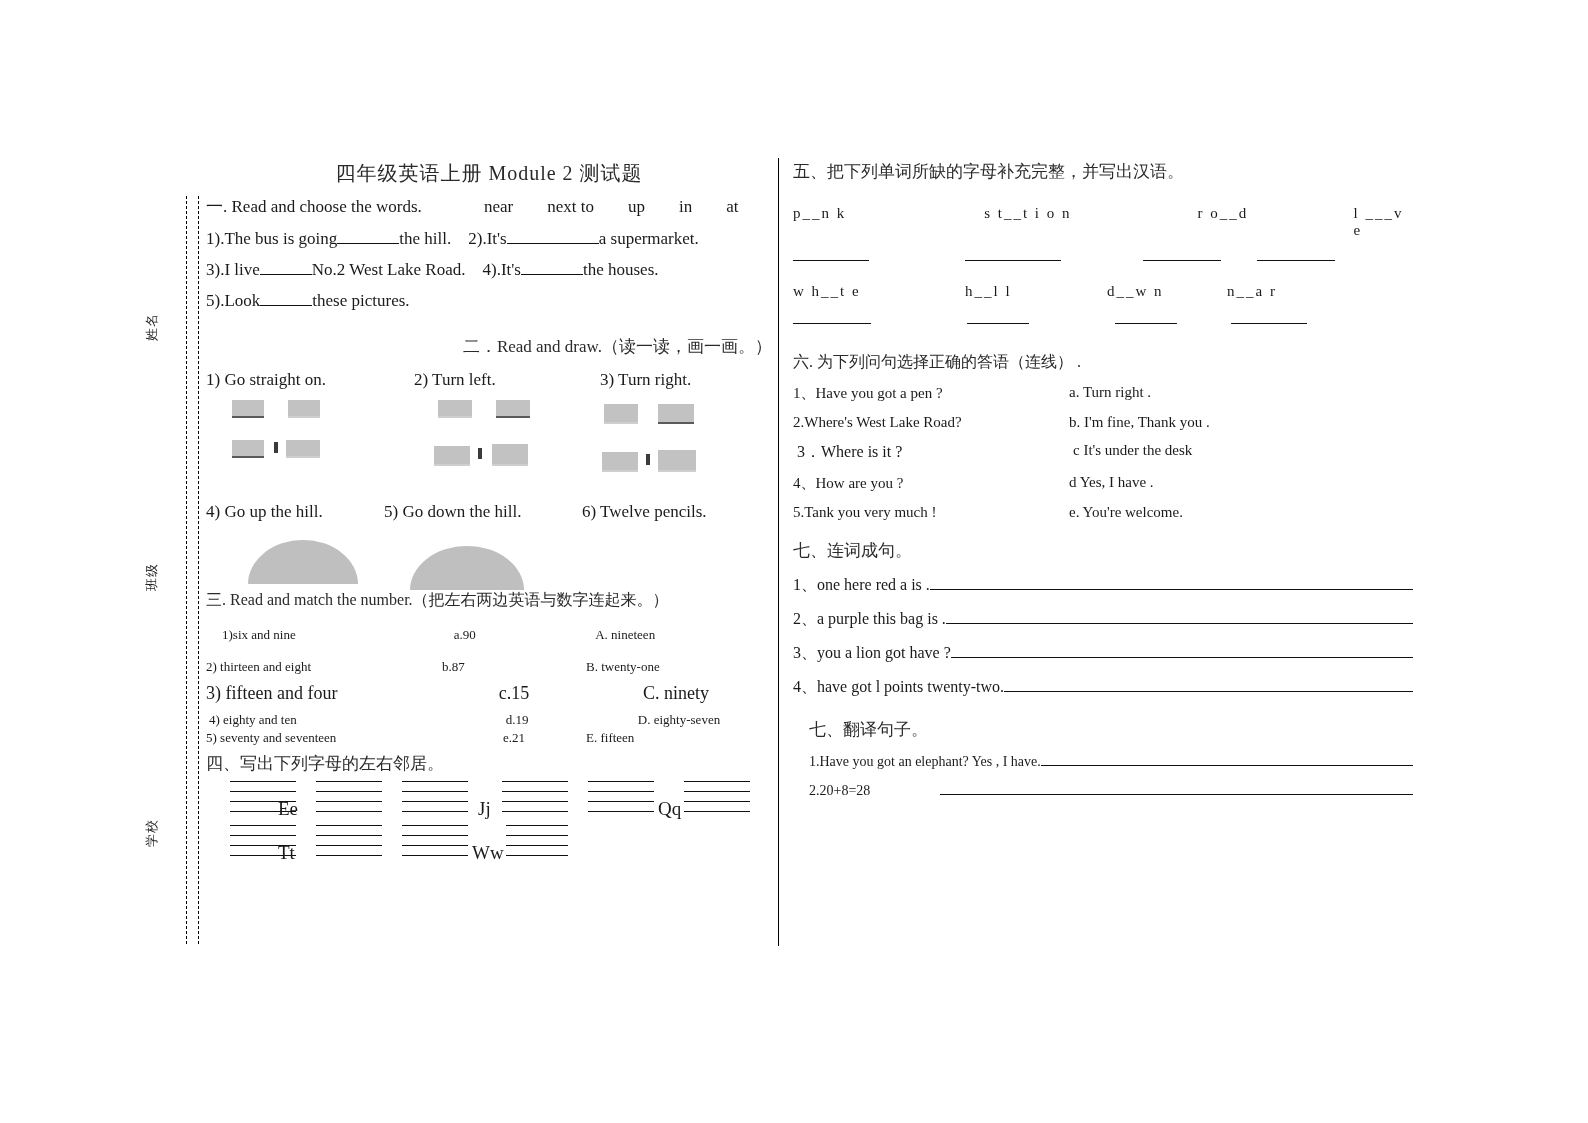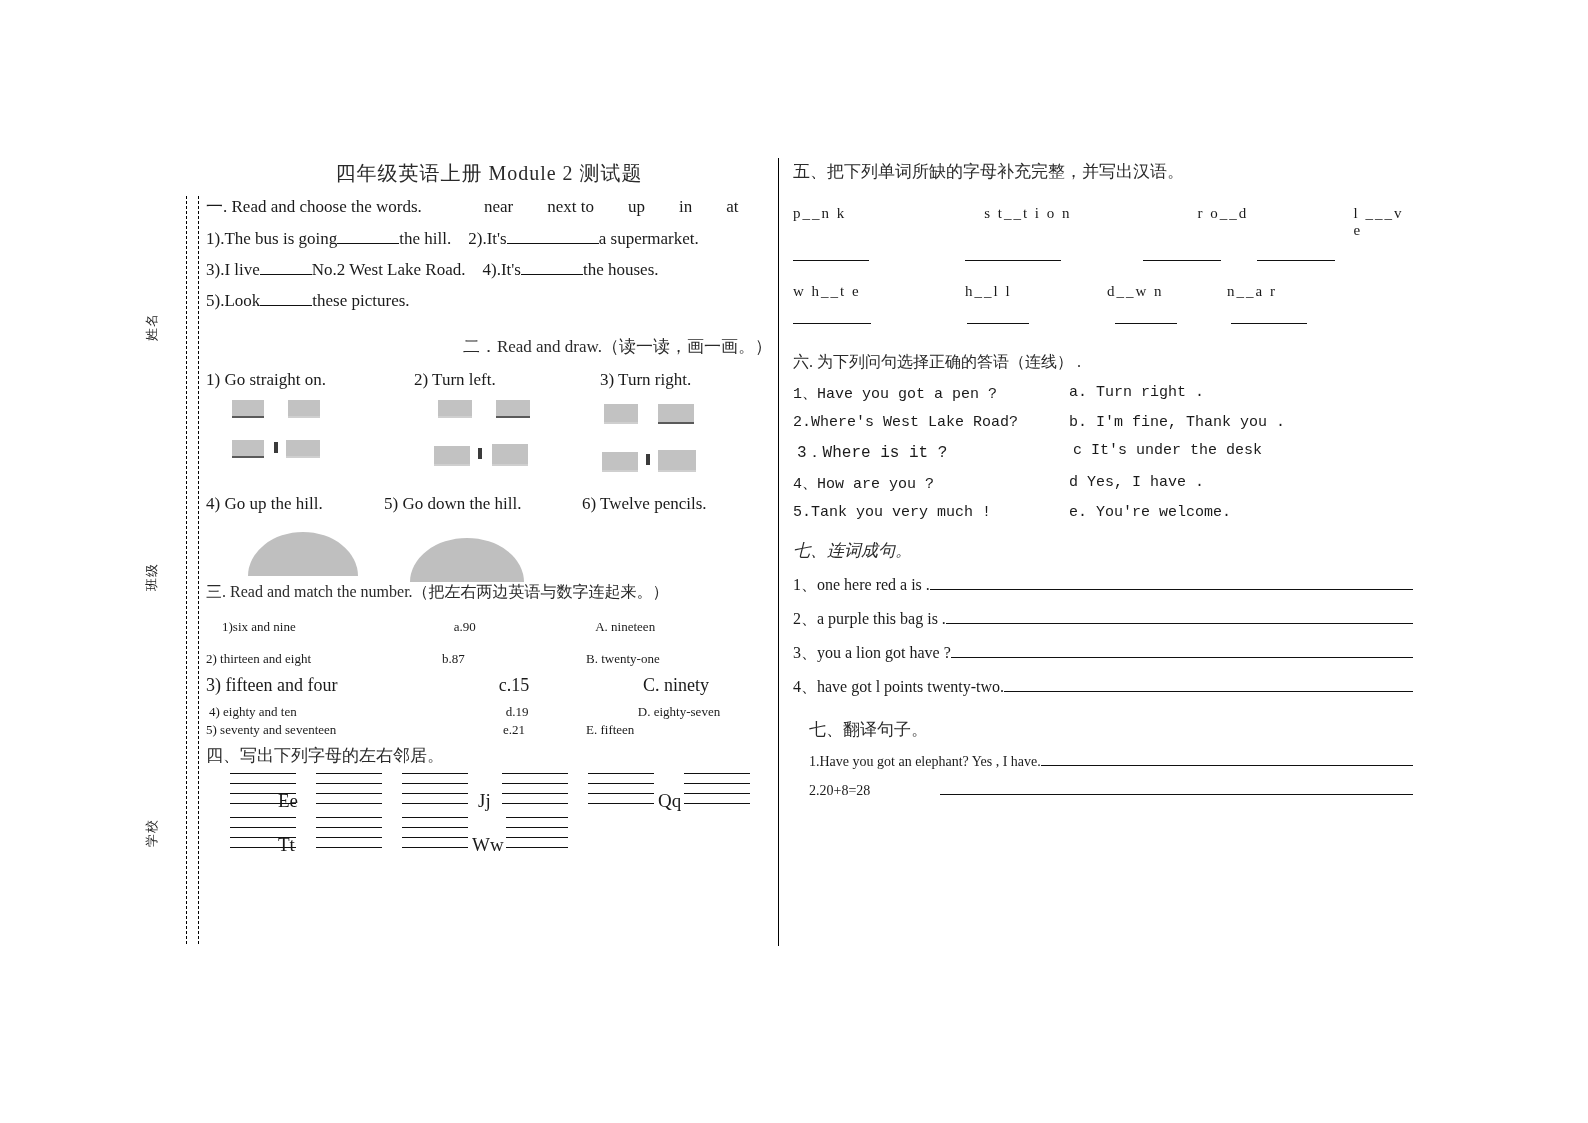--- a/index.html
+++ b/index.html
@@ -73,21 +73,21 @@
   .fourline i{display:block;border-top:1.1px solid #111;}
   .fourline i+i{margin-top:9px;}
   .gl{position:absolute;font-size:19px;line-height:1;}
 
   
   .wordrow{display:flex;font-size:15px;letter-spacing:2px;margin:12px 0 0 0;}
   .ansrow{display:flex;margin:10px 0 4px 0;}
   .ans{border-bottom:1px solid #111;height:1px;}
 
   
-  .qrow{display:flex;font-size:15px;margin:11px 0;white-space:nowrap;font-family:Liberation Mono, monospace;}
+  .qrow{display:flex;font-size:15px;margin:11px 0;white-space:nowrap;}
   .qrow .q{width:276px;}
   .qrow .a{width:300px;}
   .q3{font-size:16px;padding-left:4px;}
 
   
   .srow{display:flex;align-items:baseline;font-size:16px;margin:13px 0;white-space:nowrap;}
   .srow .txt{flex:0 0 auto;}
   .srow .fill{flex:1 1 auto;border-bottom:1px solid #111;height:13px;min-width:40px;}
   .trow{display:flex;align-items:baseline;font-size:14px;margin:12px 0;white-space:nowrap;padding-left:16px;}
   .trow .txt{flex:0 0 auto;}
@@ -154,21 +154,21 @@
       <div class="mark" style="left:272px;top:52px;"></div>
       <div class="box plain" style="left:286px;top:48px;width:36px;height:20px;"></div>
 
       <div class="box plain" style="left:398px;top:8px;width:34px;height:18px;"></div>
       <div class="box" style="left:452px;top:8px;width:36px;height:18px;"></div>
       <div class="box plain" style="left:396px;top:56px;width:36px;height:18px;"></div>
       <div class="mark" style="left:440px;top:58px;"></div>
       <div class="box plain" style="left:452px;top:54px;width:38px;height:20px;"></div>
     </div>
 
-    <div class="draw-labels" style="margin-top:12px;">
+    <div class="draw-labels" style="margin-top:20px;">
       <span style="width:178px">4) Go up the hill.</span>
       <span style="width:198px">5) Go down the hill.</span>
       <span>6) Twelve pencils.</span>
     </div>
 
     <div class="draw-fig" style="height:66px;">
       <div class="hill" style="left:42px;top:18px;width:110px;"></div>
       <div class="hill" style="left:204px;top:24px;width:114px;"></div>
     </div>
 
@@ -323,21 +323,21 @@
     </div>
     <div class="qrow">
       <span class="q">4、How   are   you ?</span>
       <span class="a">d   Yes,  I   have .</span>
     </div>
     <div class="qrow">
       <span class="q">5.Tank you very much !</span>
       <span class="a">e. You're   welcome.</span>
     </div>
 
-    <div class="sec-head" style="margin-top:18px;font-style:italic;">七、连词成句。</div>
+    <div class="sec-head" style="margin-top:18px;">七、连词成句。</div>
 
     <div class="srow">
       <span class="txt">1、one   here   red   a   is .</span>
       <span class="fill"></span>
     </div>
     <div class="srow">
       <span class="txt">2、a   purple   this   bag   is .</span>
       <span class="fill"></span>
     </div>
     <div class="srow">

